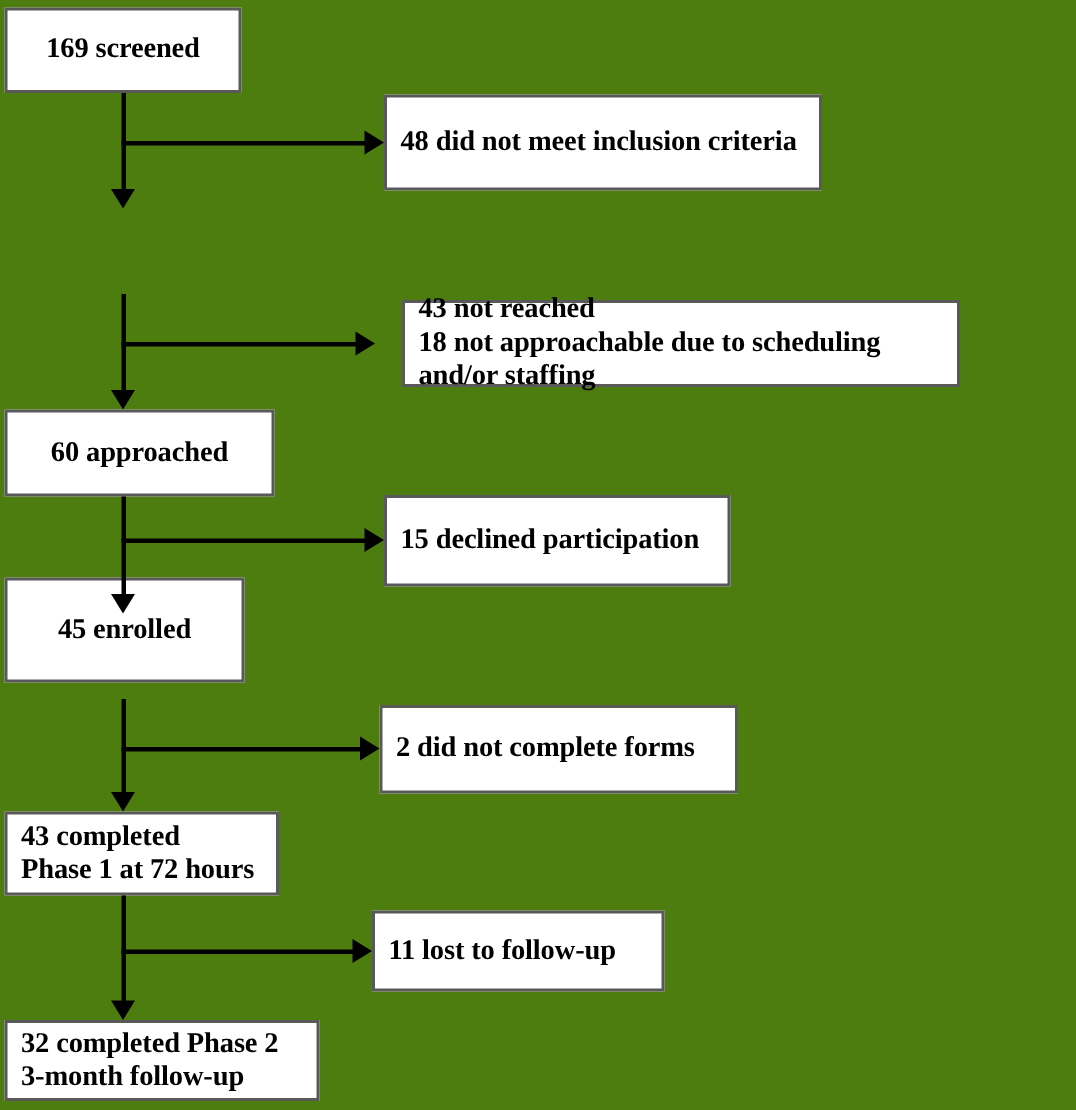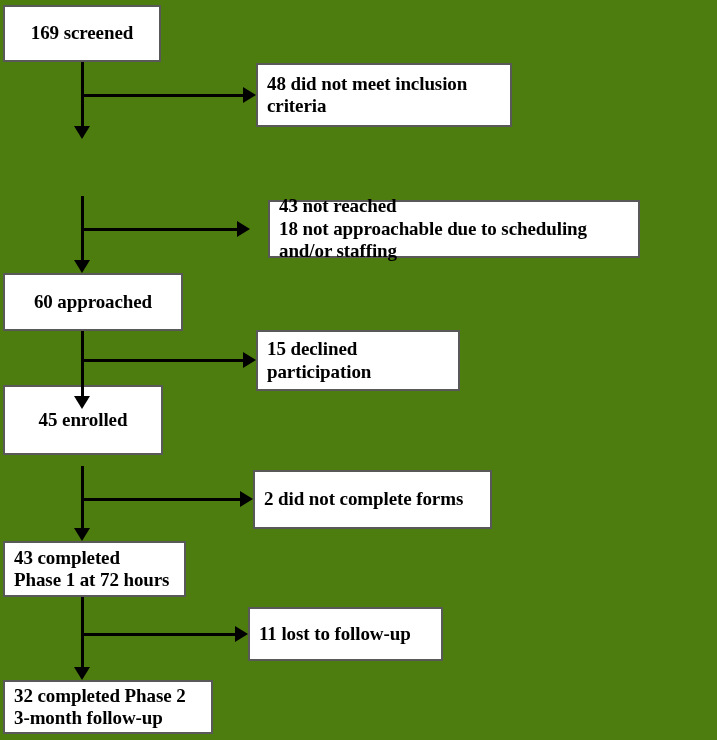--- a/index.html
+++ b/index.html
@@ -89,30 +89,30 @@
   <div class="node left-align" style="left:3px; top:541px; width:183px; height:56px;">
     <span class="txt">43 completed
 Phase 1 at 72 hours</span>
   </div>
 
   <div class="node left-align" style="left:3px; top:680px; width:210px; height:54px;">
     <span class="txt">32 completed Phase 2
 3-month follow-up</span>
   </div>
 
-  <div class="node left-align" style="left:256px; top:63px; width:256px; height:64px;">
+  <div class="node left-align" style="left:256px; top:63px; width:292px; height:64px;">
     <span class="txt">48 did not meet inclusion criteria</span>
   </div>
 
   <div class="node left-align" style="left:268px; top:200px; width:372px; height:58px;">
     <span class="txt">43 not reached
 18 not approachable due to scheduling and/or staffing</span>
   </div>
 
-  <div class="node left-align" style="left:256px; top:330px; width:204px; height:61px;">
+  <div class="node left-align" style="left:256px; top:330px; width:231px; height:61px;">
     <span class="txt">15 declined participation</span>
   </div>
 
   <div class="node left-align" style="left:253px; top:470px; width:239px; height:59px;">
     <span class="txt">2 did not complete forms</span>
   </div>
 
   <div class="node left-align" style="left:248px; top:607px; width:195px; height:54px;">
     <span class="txt">11 lost to follow-up</span>
   </div>

